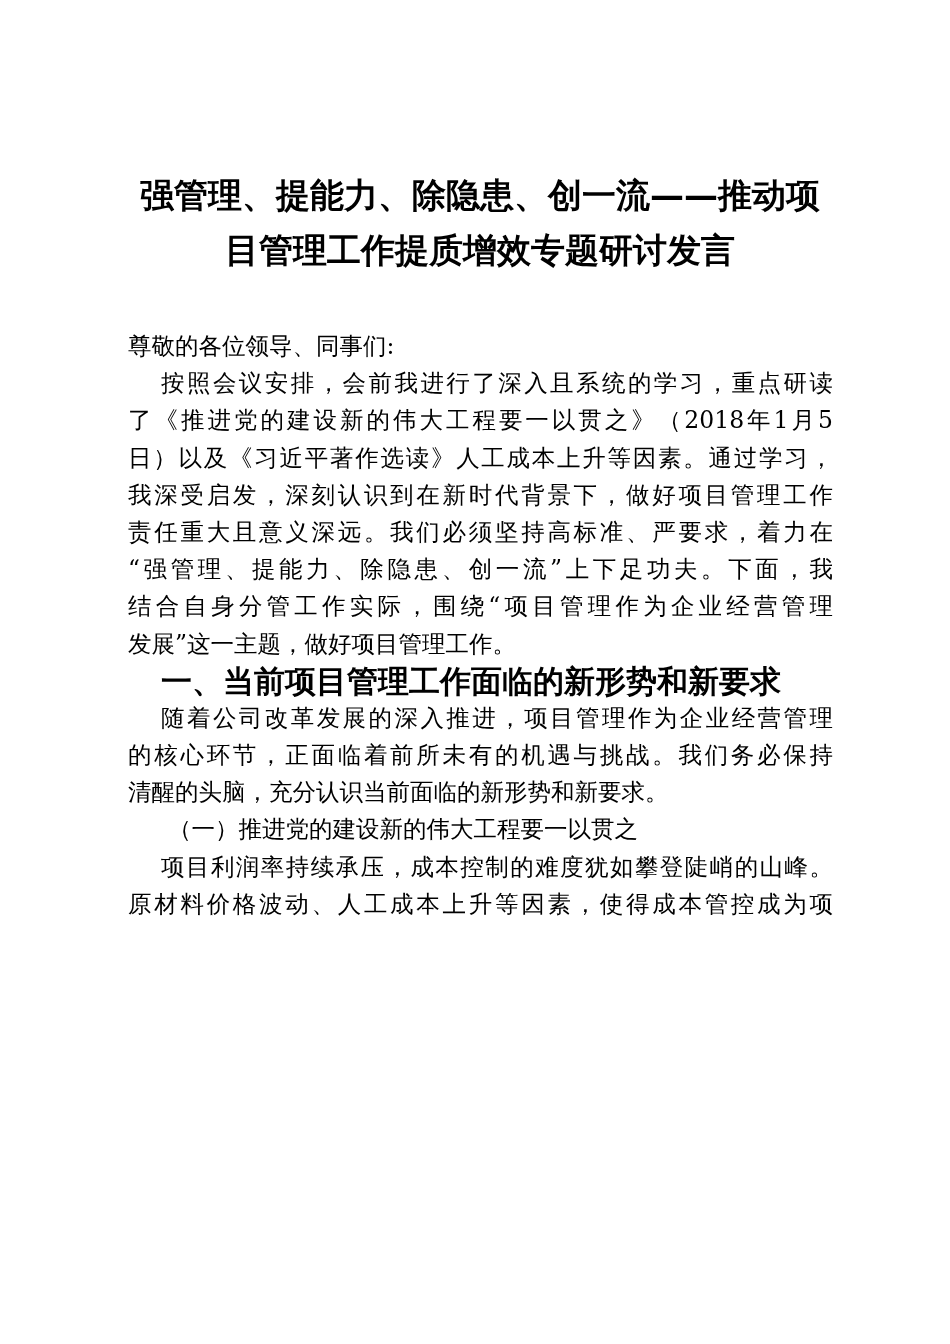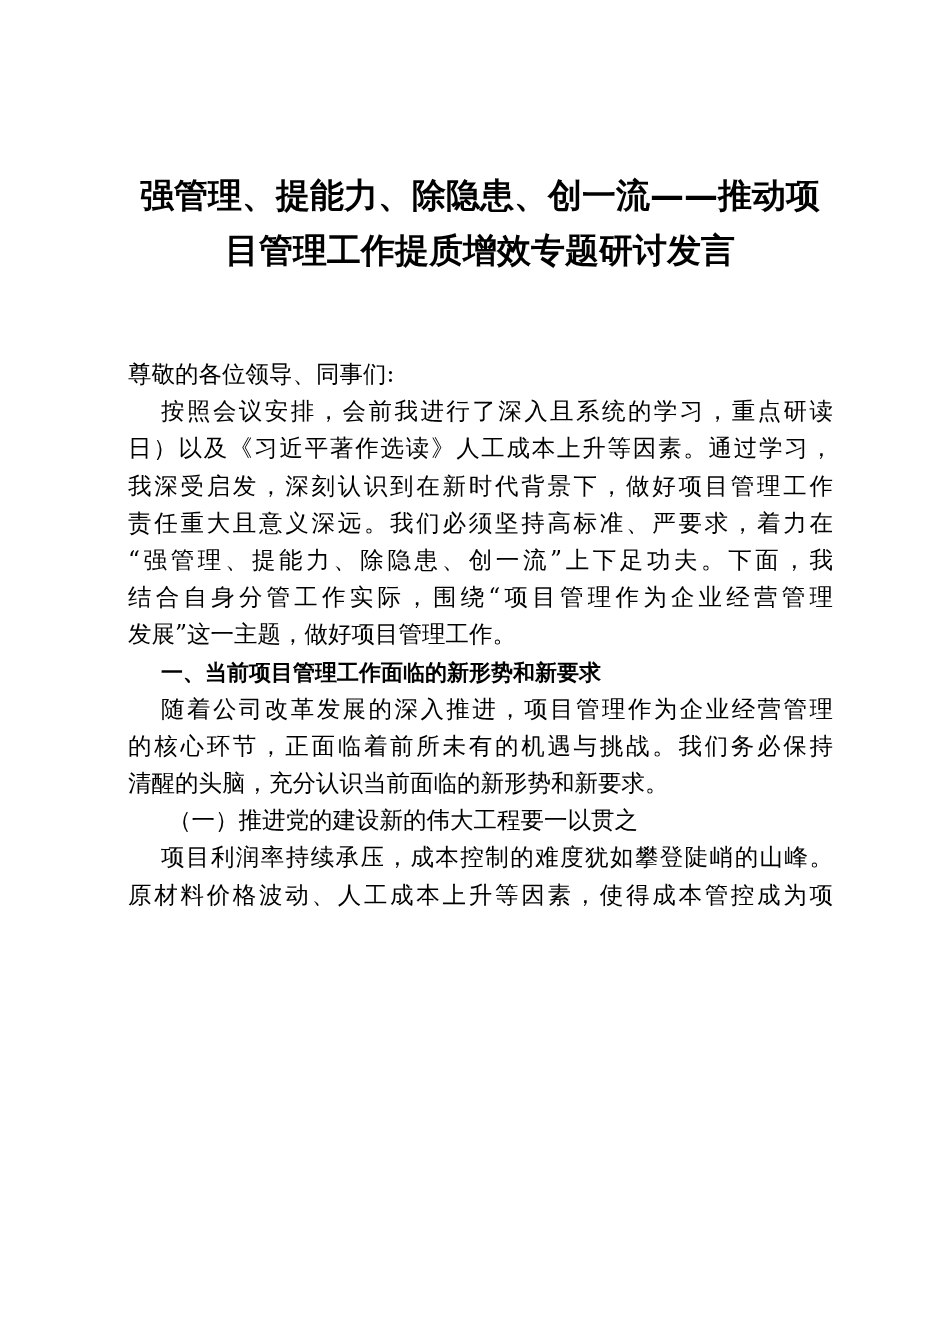--- a/index.html
+++ b/index.html
@@ -9,42 +9,43 @@
     position: absolute; left: 120px; top: 168px; width: 720px;
     text-align: center;
     font-family: "DejaVu Sans", "Liberation Sans", sans-serif;
     font-weight: bold; font-size: 34px; line-height: 55px; color: #000;
     letter-spacing: 0px;
   }
   .title div { white-space: nowrap; }
   .body {
     position: absolute; left: 128px; top: 328px; width: 705px;
     font-family: "DejaVu Serif", "Liberation Serif", serif;
-    font-size: 23.5px; line-height: 37.2px; color: #000; margin-top: 28px;
+    font-size: 23.5px; line-height: 37.2px; color: #000;
   }
   .line { white-space: nowrap; height: 37.2px; text-align: justify; text-align-last: justify; }
   .line.last { text-align-last: left; }
   .line.indent { padding-left: 33px; }
-  .heading { font-family: "DejaVu Sans", "Liberation Sans", sans-serif; font-weight: bold; font-size: 22px; text-align-last: left; }
+  .heading { font-family: "DejaVu Sans", "Liberation Sans", sans-serif; font-weight: bold; font-size: 31px; text-align-last: left; }
   .subheading { text-align-last: left; padding-left: 40px; }
 </style>
 </head>
 <body>
 
 <div class="page">
   <div class="title">
     <div>强管理、提能力、除隐患、创一流——推动项</div>
     <div>目管理工作提质增效专题研讨发言</div>
   </div>
 
   <div class="body">
     <div class="line last">尊敬的各位领导、同事们:</div>
 
     <div>
       <div class="line indent">按照会议安排，会前我进行了深入且系统的学习，重点研读</div>
+      <div class="line">了《推进党的建设新的伟大工程要一以贯之》（2018年1月5</div>
       <div class="line">日）以及《习近平著作选读》人工成本上升等因素。通过学习，</div>
       <div class="line">我深受启发，深刻认识到在新时代背景下，做好项目管理工作</div>
       <div class="line">责任重大且意义深远。我们必须坚持高标准、严要求，着力在</div>
       <div class="line">“强管理、提能力、除隐患、创一流”上下足功夫。下面，我</div>
       <div class="line">结合自身分管工作实际，围绕“项目管理作为企业经营管理</div>
       <div class="line last">发展”这一主题，做好项目管理工作。</div>
     </div>
 
     <div class="line indent heading">一、当前项目管理工作面临的新形势和新要求</div>
 

